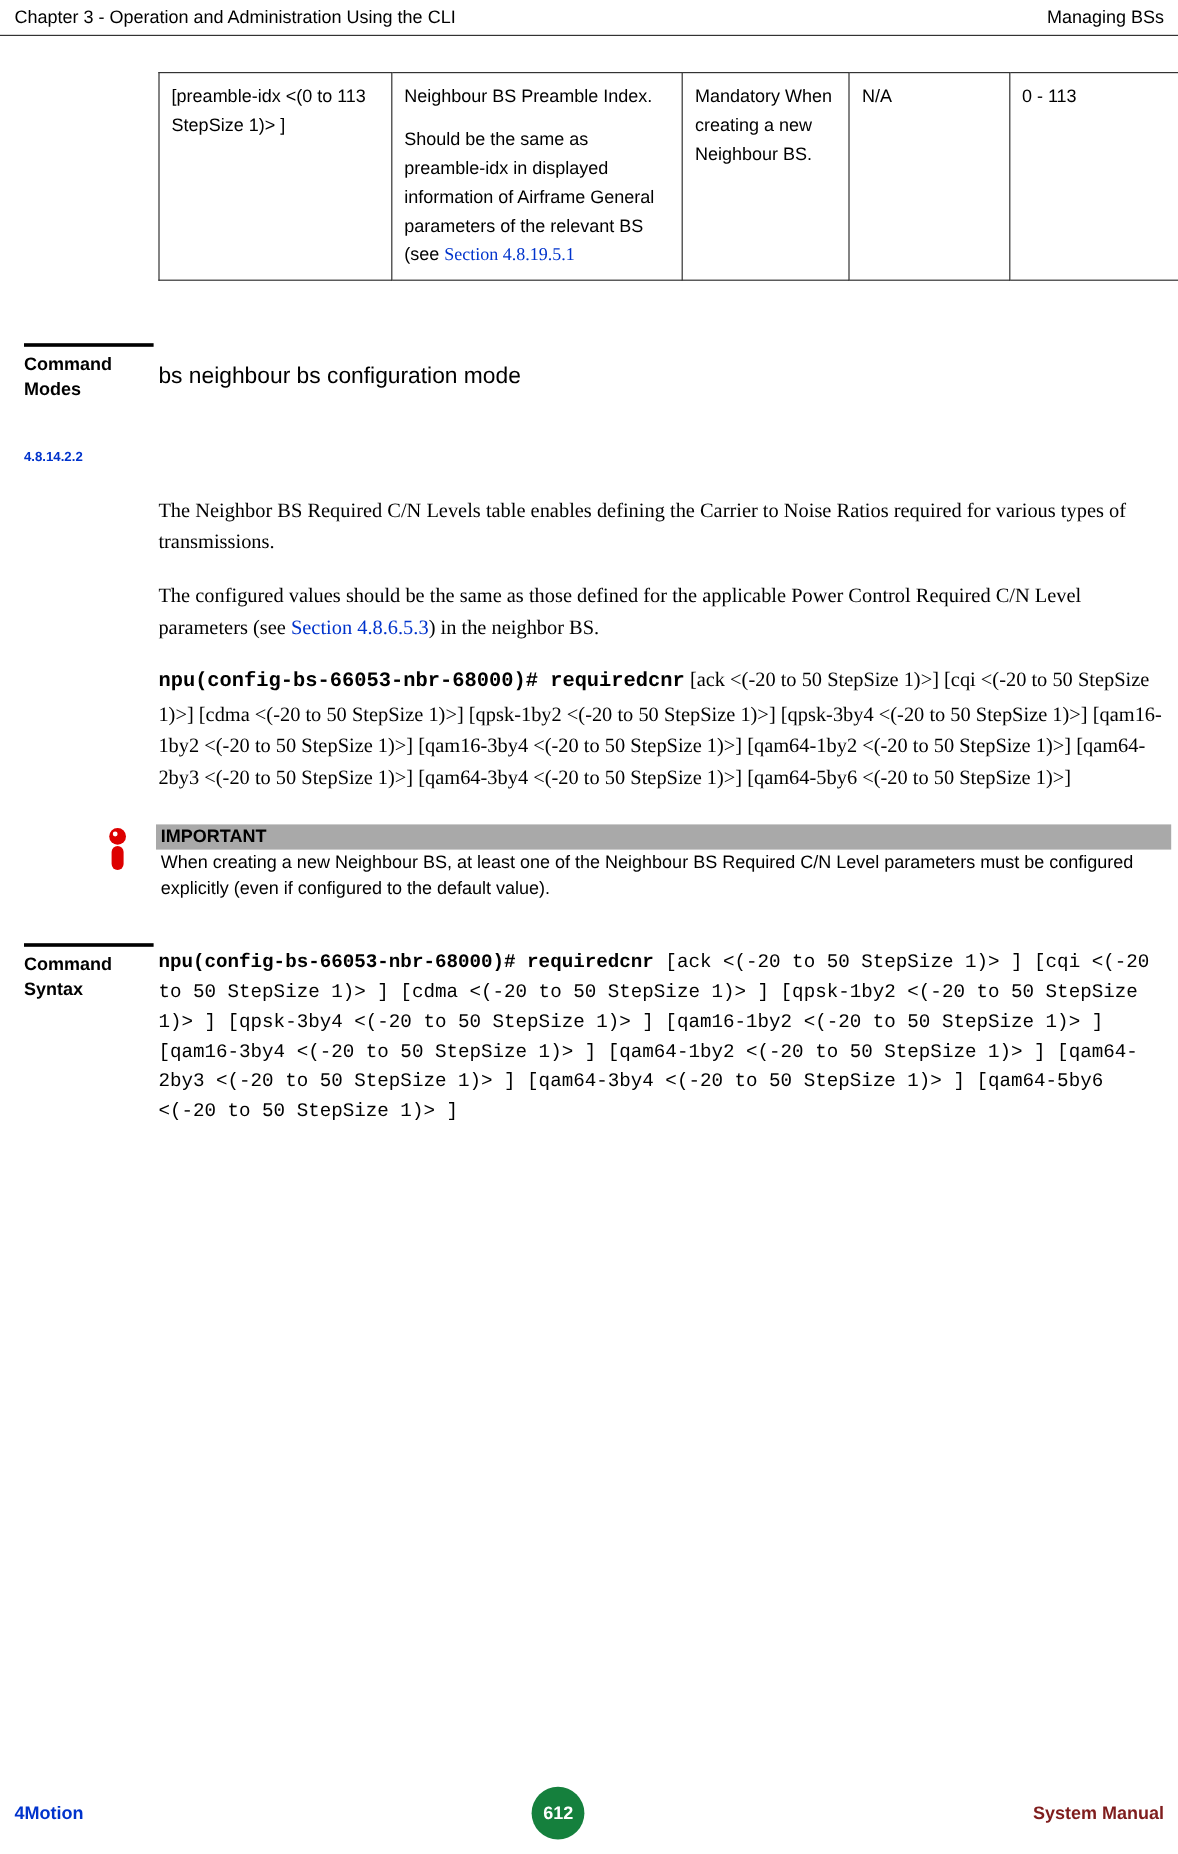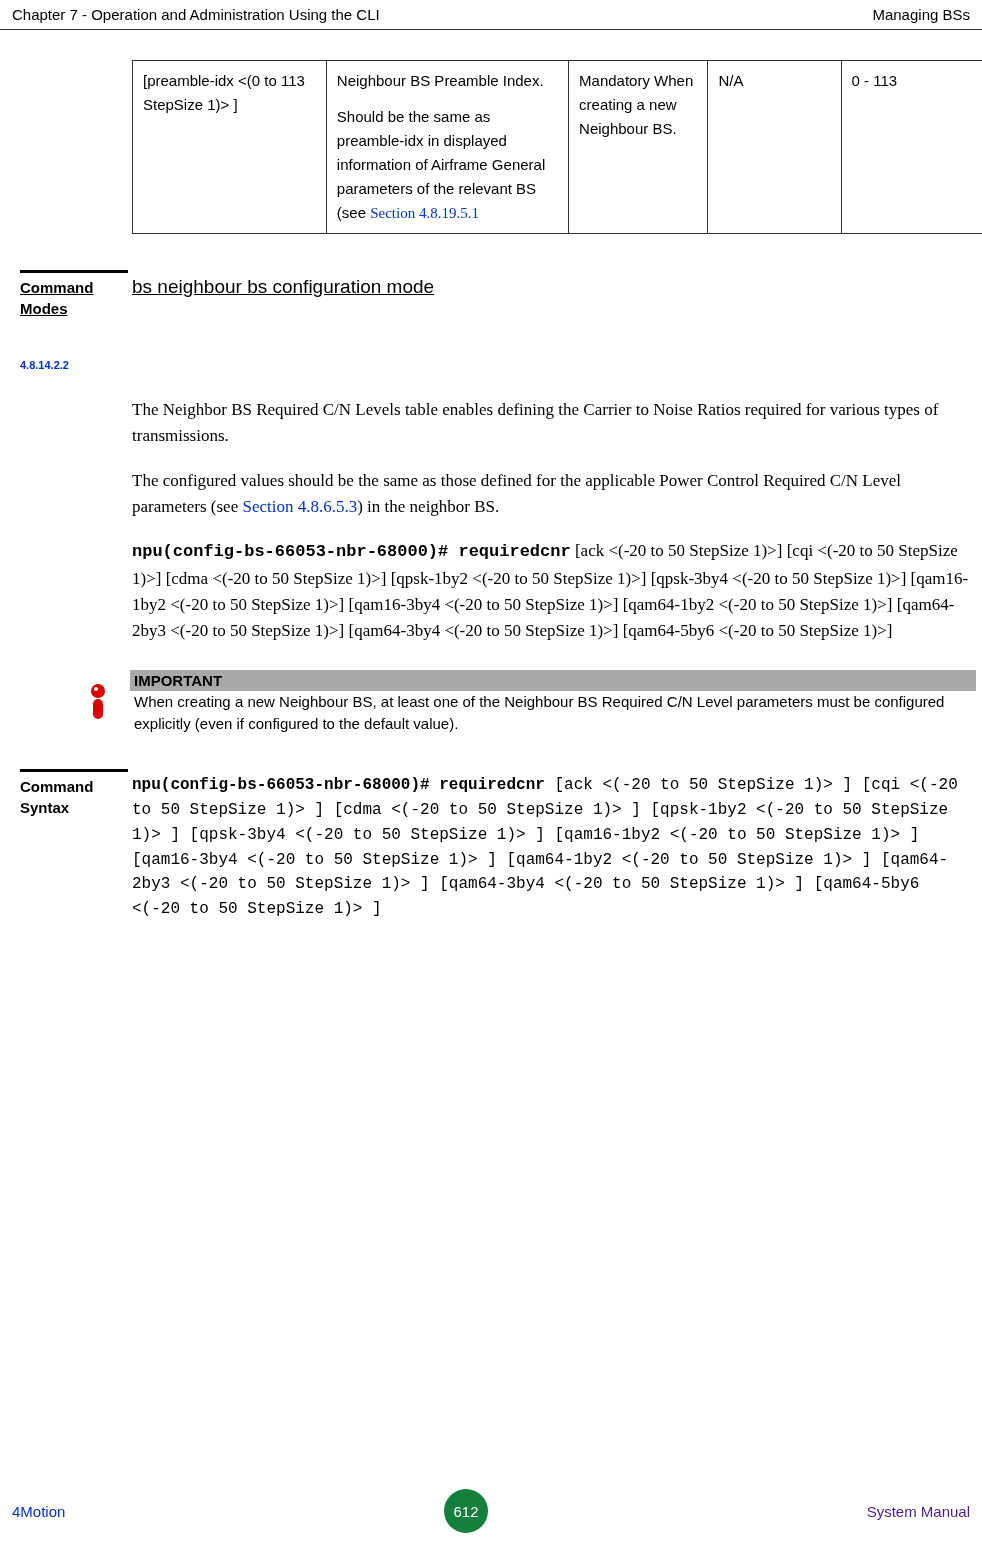--- a/index.html
+++ b/index.html
@@ -36,24 +36,23 @@
     line-height: 1.6;
   }
   .col1 { width: 160px; }
   .col2 { width: 200px; }
   .col3 { width: 115px; }
   .col4 { width: 110px; }
   .col5 { width: 120px; }
   .link { color: #0033cc; }
   .command-modes-block {
     display: flex;
-    align-items: flex-start;
-    margin-top: 36px;
+    align-items: center;
+    margin-top: 52px;
     margin-left: 8px;
-    text-decoration: underline;
   }
   .left-label {
     width: 108px;
     font-weight: bold;
     font-size: 15px;
     border-top: 3px solid #000;
     padding-top: 4px;
     line-height: 1.4;
   }
   .modes-text {
@@ -91,21 +90,20 @@
   .code-bold {
     font-family: "Courier New", monospace;
     font-weight: bold;
   }
   .serif { font-family: "Book Antiqua", "Palatino Linotype", Palatino, serif; }
   .important-block {
     display: flex;
     margin-left: 54px;
     margin-top: 25px;
     width: 910px;
-    align-items: center;
   }
   .important-icon {
     width: 64px;
     display: flex;
     justify-content: center;
     padding-top: 2px;
   }
   .important-body {
     flex: 1;
   }
@@ -138,42 +136,43 @@
   .footer {
     position: absolute;
     bottom: 12px;
     left: 0;
     right: 0;
     display: flex;
     justify-content: space-between;
     align-items: center;
     padding: 0 12px;
     font-size: 15px;
+    font-weight: bold;
   }
   .footer-left { color: #0033cc; }
   .page-badge {
     background: #15803d;
     color: #fff;
     border-radius: 50%;
     width: 44px;
     height: 44px;
     display: flex;
     align-items: center;
     justify-content: center;
     font-size: 15px;
   }
-  .footer-right { color: #4c1d95; }
+  .footer-right { color: #7f1d1d; }
   svg.iicon .ball { fill: #d00; }
   svg.iicon .dot { fill: #fff; }
 </style>
 </head>
 <body>
 
 <div class="header-bar">
-  <span>Chapter 7 - Operation and Administration Using the CLI</span>
+  <span>Chapter 3 - Operation and Administration Using the CLI</span>
   <span>Managing BSs</span>
 </div>
 
 <div class="content">
 
   <table class="param-table">
     <tbody>
         <tr>
       <td class="col1">[preamble-idx &lt;(0 to 113 StepSize 1)&gt; ]</td>
       <td class="col2">

